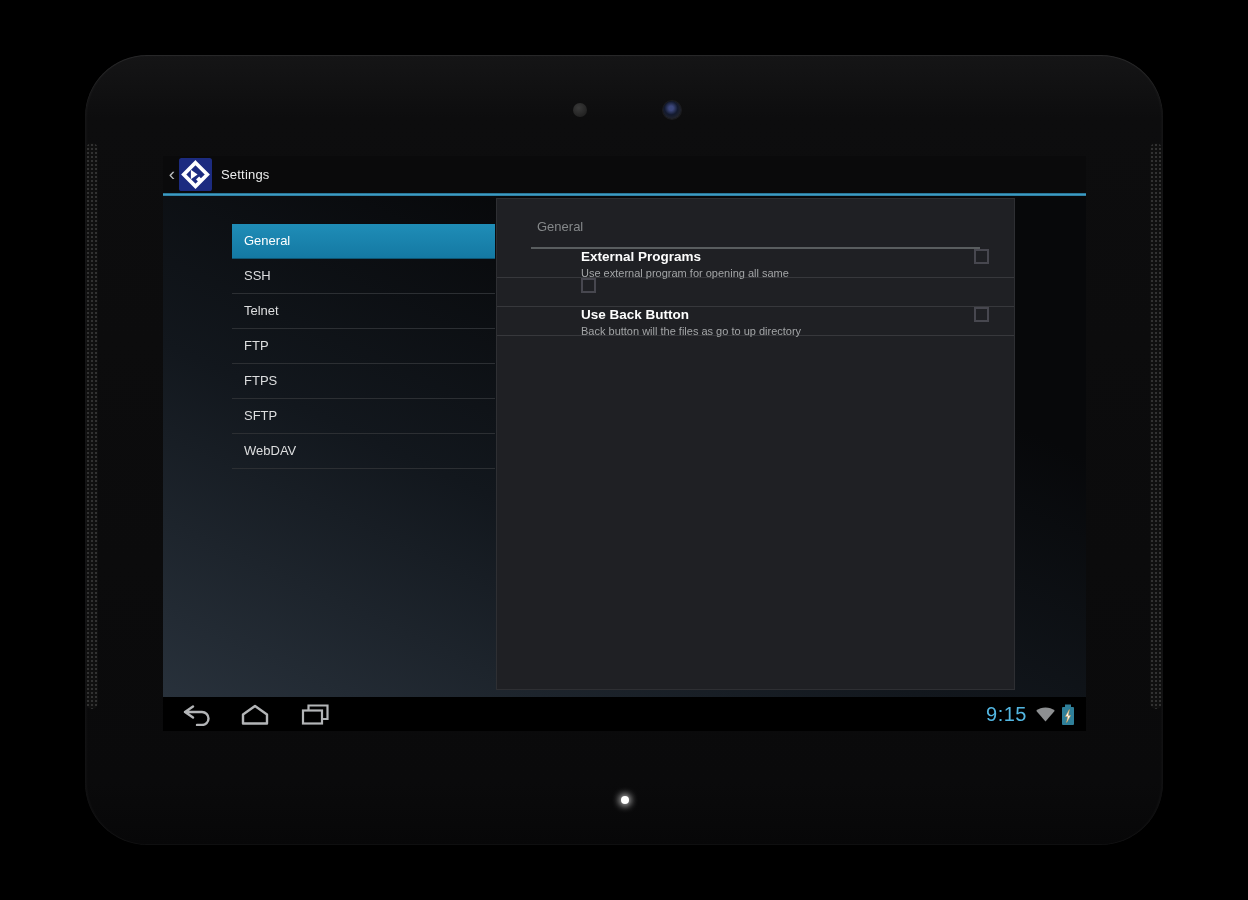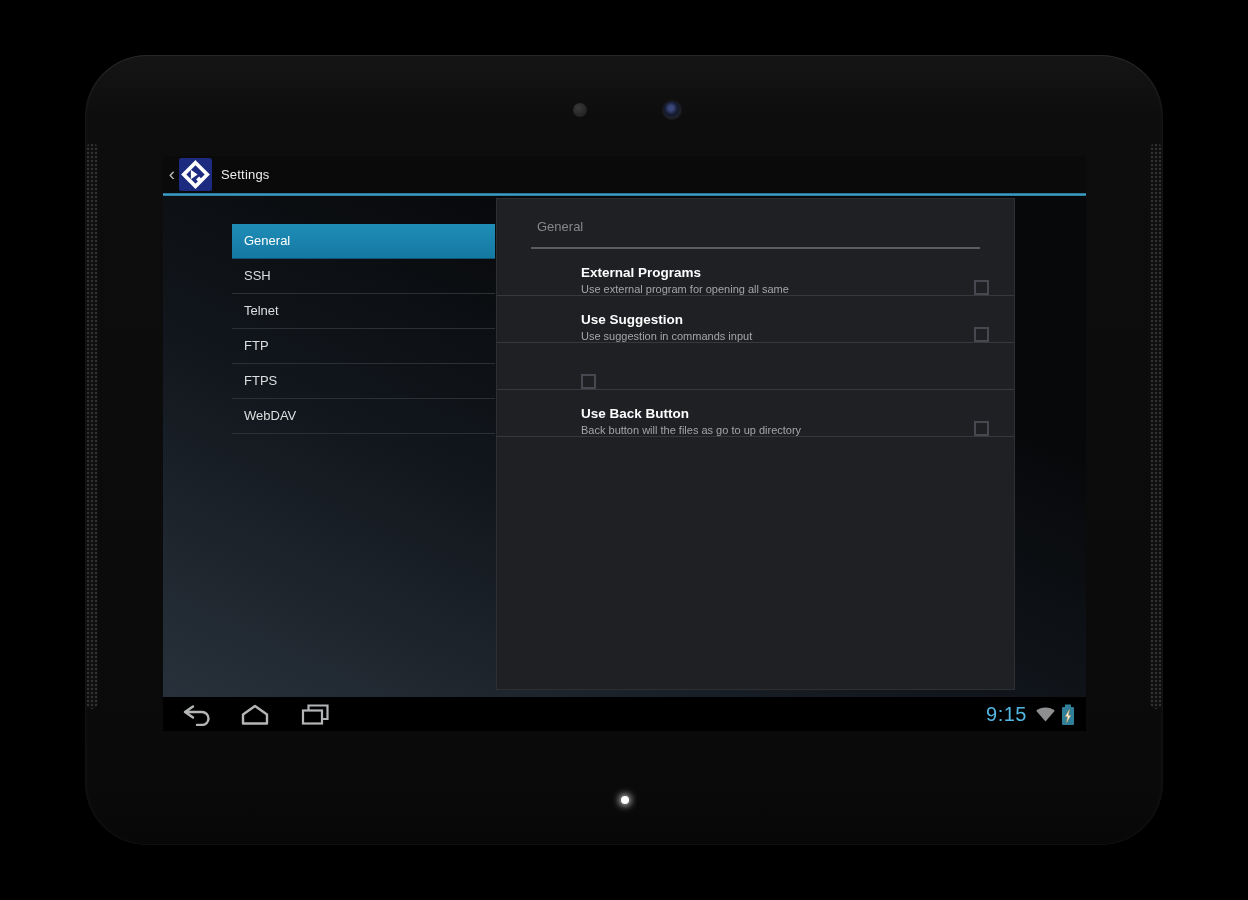--- a/index.html
+++ b/index.html
@@ -48,21 +48,21 @@
   .side-item { height:35px; line-height:34px; padding-left:12px; color:#dddedf; font-size:13px;
     border-bottom:1px solid #2c2f33; cursor:default; }
   .side-item.selected { background:linear-gradient(180deg,#1f8db7 0%,#1479a3 100%);
     color:#fff; border-bottom-color:#0d5472; }
 
   
   .card { position:absolute; left:333px; top:2px; width:519px; height:492px;
     background:#1f2024; border:1px solid #2e2f33; }
   .card-header { margin:20px 0 0 40px; font-size:13px; color:#85888a; }
   .card-hdiv { margin:13px 34px 0 34px; height:2px; background:#595d5f; }
-  .pref-row { display:flex; align-items:flex-end; height:47px; padding:0 25px 0 84px;
+  .pref-row { display:flex; align-items:flex-start; height:29px; padding:0 25px 0 84px;
     border-bottom:1px solid #37383c; }
   .pref-text { flex:1; min-width:0; }
   .pref-title { color:#fdfdfd; font-size:13.5px; font-weight:bold; display:block; margin-bottom:3px; }
   .pref-sub { color:#a3a5a7; font-size:11px; display:block; }
   .checkbox { width:15px; height:15px; border:2px solid #47474f; background:transparent; flex:0 0 auto; }
 
   
   .navbar { position:absolute; left:0; right:0; bottom:0; height:34px; background:#000;
     display:flex; align-items:center; }
   .nav-icons { display:flex; align-items:center; gap:29px; padding-left:17px; }
@@ -107,43 +107,39 @@
           <div class="side-item">
             <span>Telnet</span>
           </div>
           <div class="side-item">
             <span>FTP</span>
           </div>
           <div class="side-item">
             <span>FTPS</span>
           </div>
           <div class="side-item">
+            <span>SFTP</span>
+          </div>
+          <div class="side-item">
             <span>WebDAV</span>
           </div>
         </div>
 
         <div class="card">
           <div class="card-header">General</div>
           <div class="card-hdiv"></div>
 
           <div class="pref-row">
             <div class="pref-text">
               <span class="pref-title">External Programs</span>
               <span class="pref-sub">Use external program for opening all same</span>
             </div>
             <div class="checkbox"></div>
           </div>
 
-          <div class="pref-row">
-            <div class="pref-text">
-              <span class="pref-title">Use Suggestion</span>
-              <span class="pref-sub">Use suggestion in commands input</span>
-            </div>
-            <div class="checkbox"></div>
-          </div>
 
           <div class="pref-row">
             <div class="checkbox"></div>
           </div>
 
           <div class="pref-row">
             <div class="pref-text">
               <span class="pref-title">Use Back Button</span>
               <span class="pref-sub">Back button will the files as go to up directory</span>
             </div>

